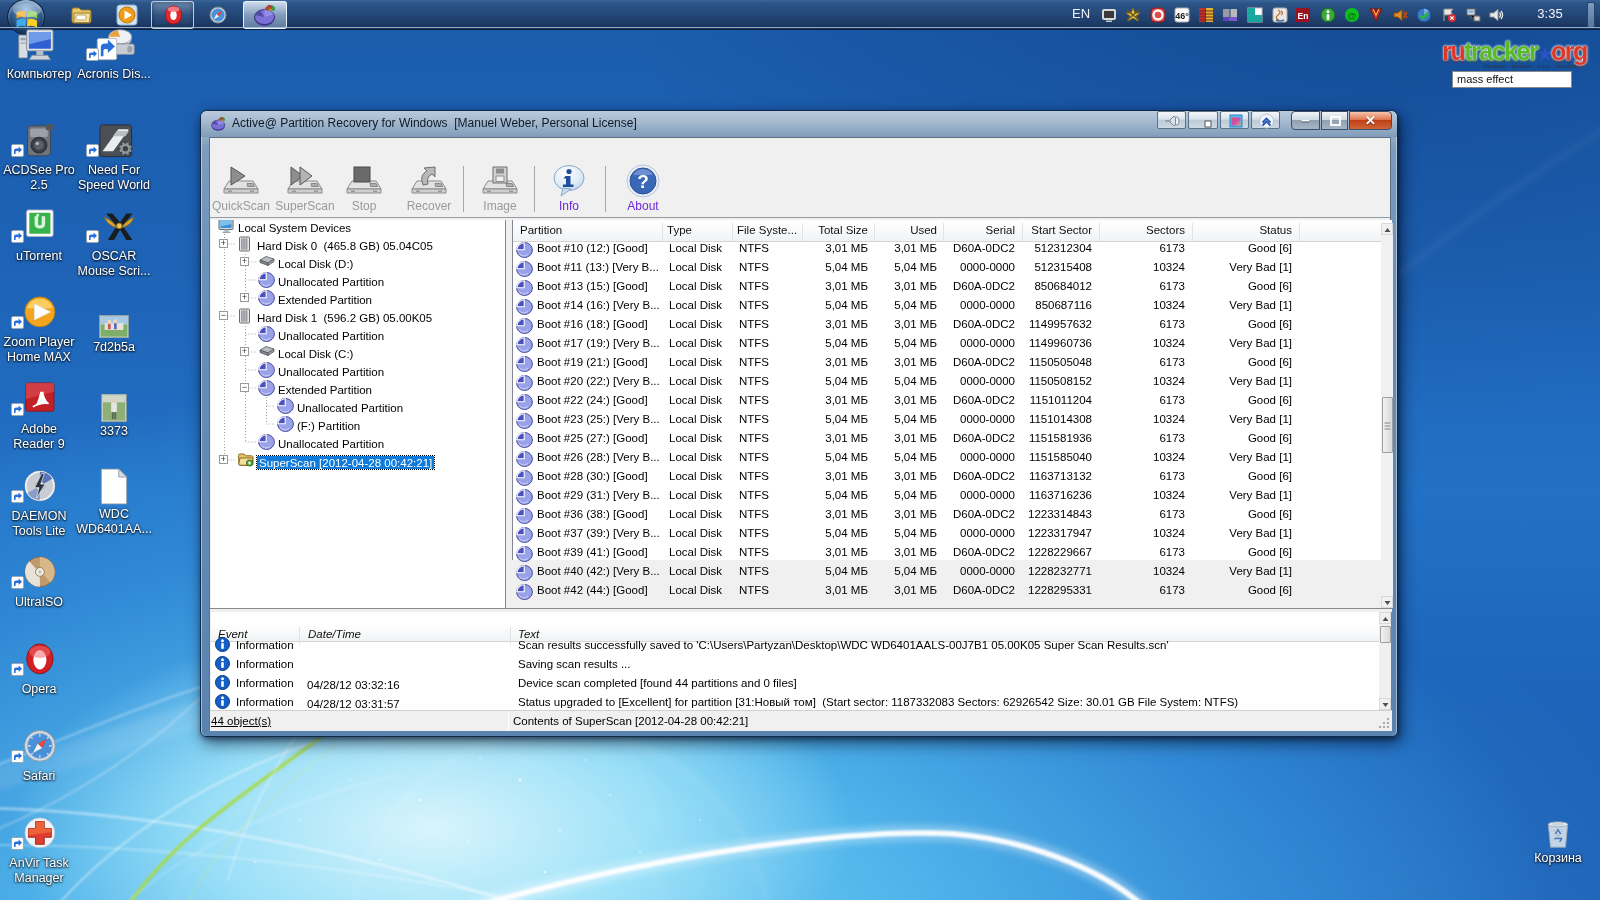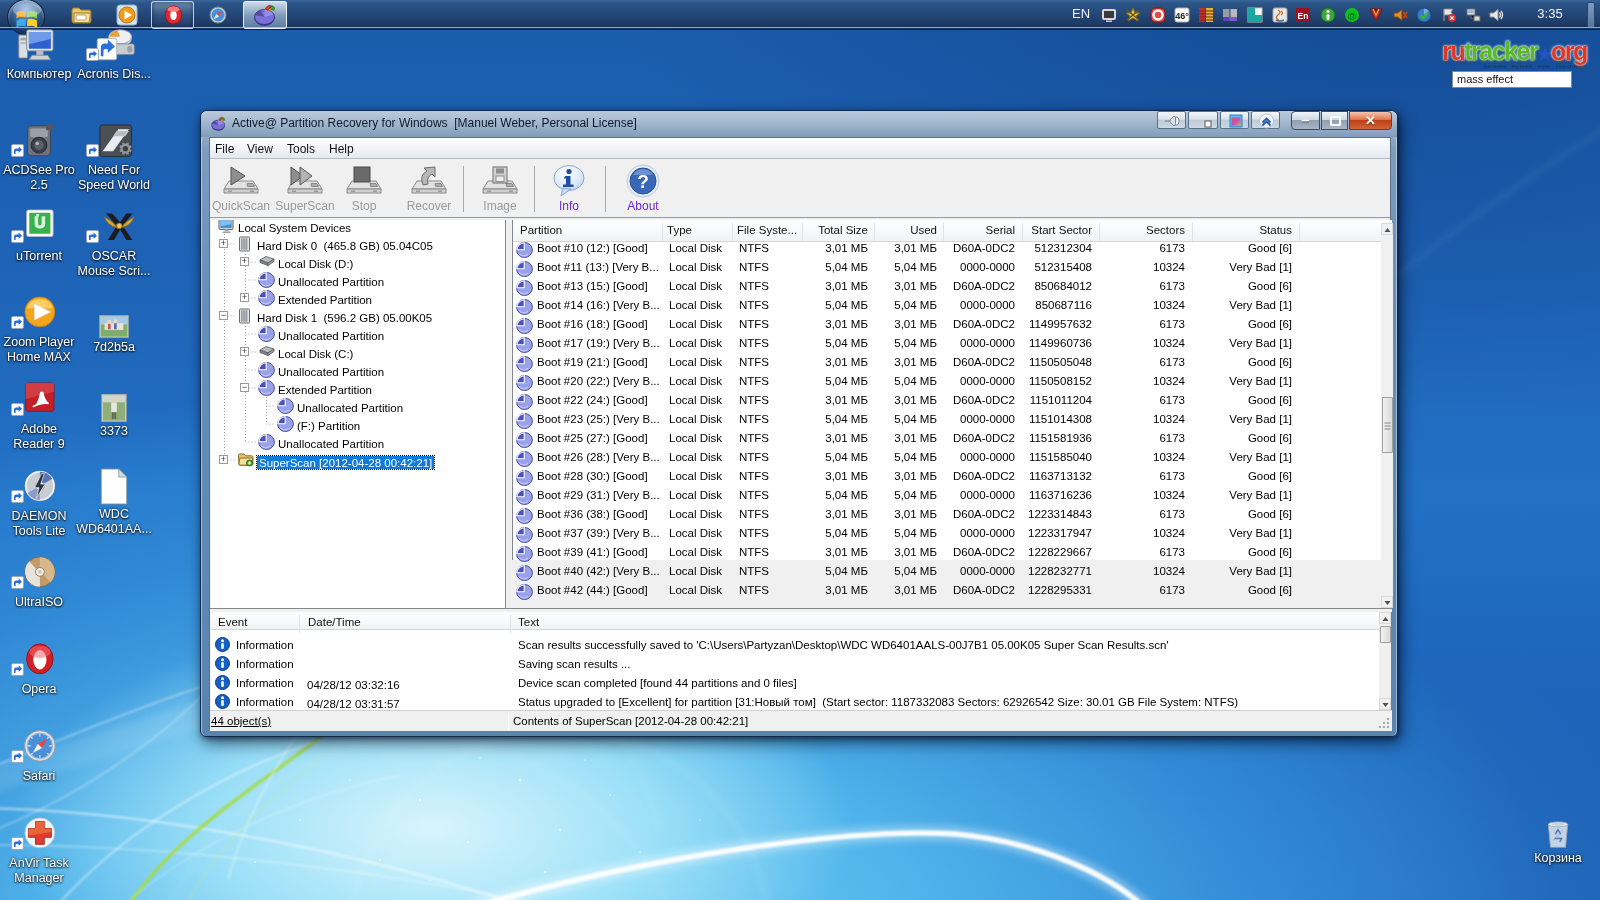--- a/index.html
+++ b/index.html
@@ -104,21 +104,21 @@
 
 
 .vsb { position:absolute; width:12px; background:#f0f0f0; }
 .sbtn { position:absolute; left:0; width:12px; height:12px; background:#f0f0f0; border:1px solid #d9d9d9; }
 .sbtn svg { display:block; margin:2.5px auto; }
 .sthumb { position:absolute; left:0.5px; width:11px; background:linear-gradient(90deg,#f2f2f2,#d8d8d8); border:1px solid #9f9f9f; border-radius:1px; }
 
 
 #hsplit { position:absolute; left:0; top:470px; width:1182px; height:4px; background:#f0f0f0; border-top:1px solid #888; }
 #eventpanel { position:absolute; left:1px; top:474px; width:1180px; height:98px; background:#fff; overflow:hidden; }
-#ehead { position:absolute; left:0; top:0; width:1179px; height:18px; background:linear-gradient(180deg,#ffffff,#f7f8f9 60%,#f1f2f4); border-bottom:1px solid #d5d5d5; }
+#ehead { position:absolute; left:0; top:12px; width:1179px; height:18px; background:linear-gradient(180deg,#ffffff,#f7f8f9 60%,#f1f2f4); border-bottom:1px solid #d5d5d5;font-style:italic; }
 .erow { position:absolute; left:0; width:100%; height:19px; font-size:11.5px; color:#000; }
 .erow span { position:absolute; white-space:nowrap; }
 .einfo { left:4px; top:1px; }
 .ee { left:25px; top:3px; } .ed { left:96px; top:3px;margin-top:40px; } .et { left:307px; top:3px; }
 
 #statusbar { position:absolute; left:0; top:572px; width:1182px; height:21px; background:#f0f0f0; border-top:1px solid #d0d0d0; font-size:11.5px; color:#000; }
 .scell1 { position:absolute; left:1px; top:4px;text-decoration:underline; }
 .scell2 { position:absolute; left:303px; top:4px; }
 .sdiv { position:absolute; top:2px; width:1px; height:17px; background:#c8c8c8; border-right:1px solid #fff; }
 #grip { position:absolute; right:1px; bottom:1px; width:14px; height:14px;
@@ -598,26 +598,20 @@
         <span class="wsym" style="top:-1px;font-size:15px">–</span>
       </div>
     <div class="wbtn wgrad" style="left:1120px;width:27px"><svg width="27" height="19" viewBox="0 0 27 19">
           <rect x="9" y="5" width="9" height="8" fill="none" stroke="#fff" stroke-width="1.8"></rect>
         </svg></div>
     <div class="wbtn wred" style="left:1148px;width:43px;border-radius:0 4px 4px 0">
         <span class="wsym" style="top:1px;font-size:13px">✕</span>
       </div>
   </div>
   <div id="client">
-    <div id="menubar">
-      <span class="mitem" style="left:5px">File</span>
-      <span class="mitem" style="left:37px">View</span>
-      <span class="mitem" style="left:77px">Tools</span>
-      <span class="mitem" style="left:119px">Help</span>
-    </div>
     <div id="toolbar">
       <div class="tbi" style="left:0px;width:62px">
           <div class="tart">
             <svg width="40" height="32" viewBox="0 0 40 32">
 <path d="M8 16 L32 16 L37 24 L3 24 Z" fill="#e2e2e2" stroke="#8a8a8a"></path>
 <path d="M3 24 h34 v4 h-34 Z" fill="#cfcfcf" stroke="#8a8a8a"></path>
 <path d="M26 18.5 h6 l1.6 3 h-7 Z" fill="#aeaeae" stroke="#8a8a8a"></path>
 <path d="M7 25.5 h4 v1.4 h-4 Z M29 25.5 h4 v1.4 h-4 Z" fill="#9a9a9a"></path>
 <path d="M10 2 L24 11 L10 20 Z" fill="#8e8e8e" stroke="#555"></path>
             </svg>

